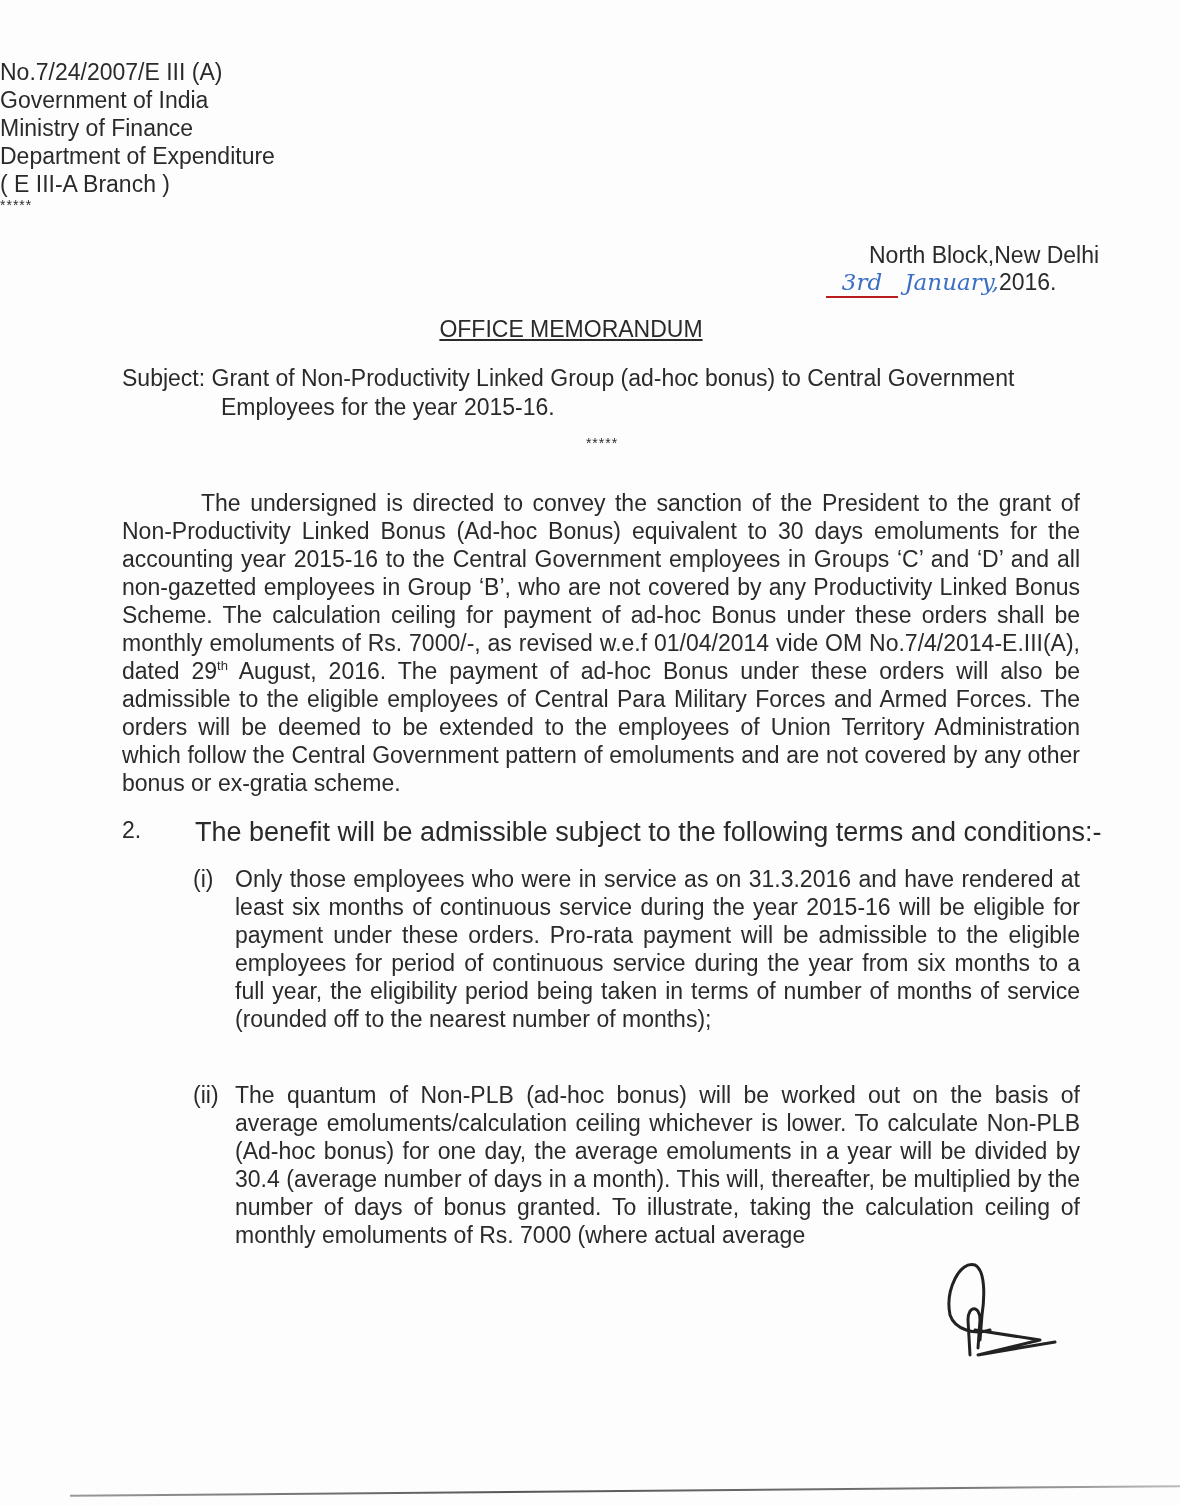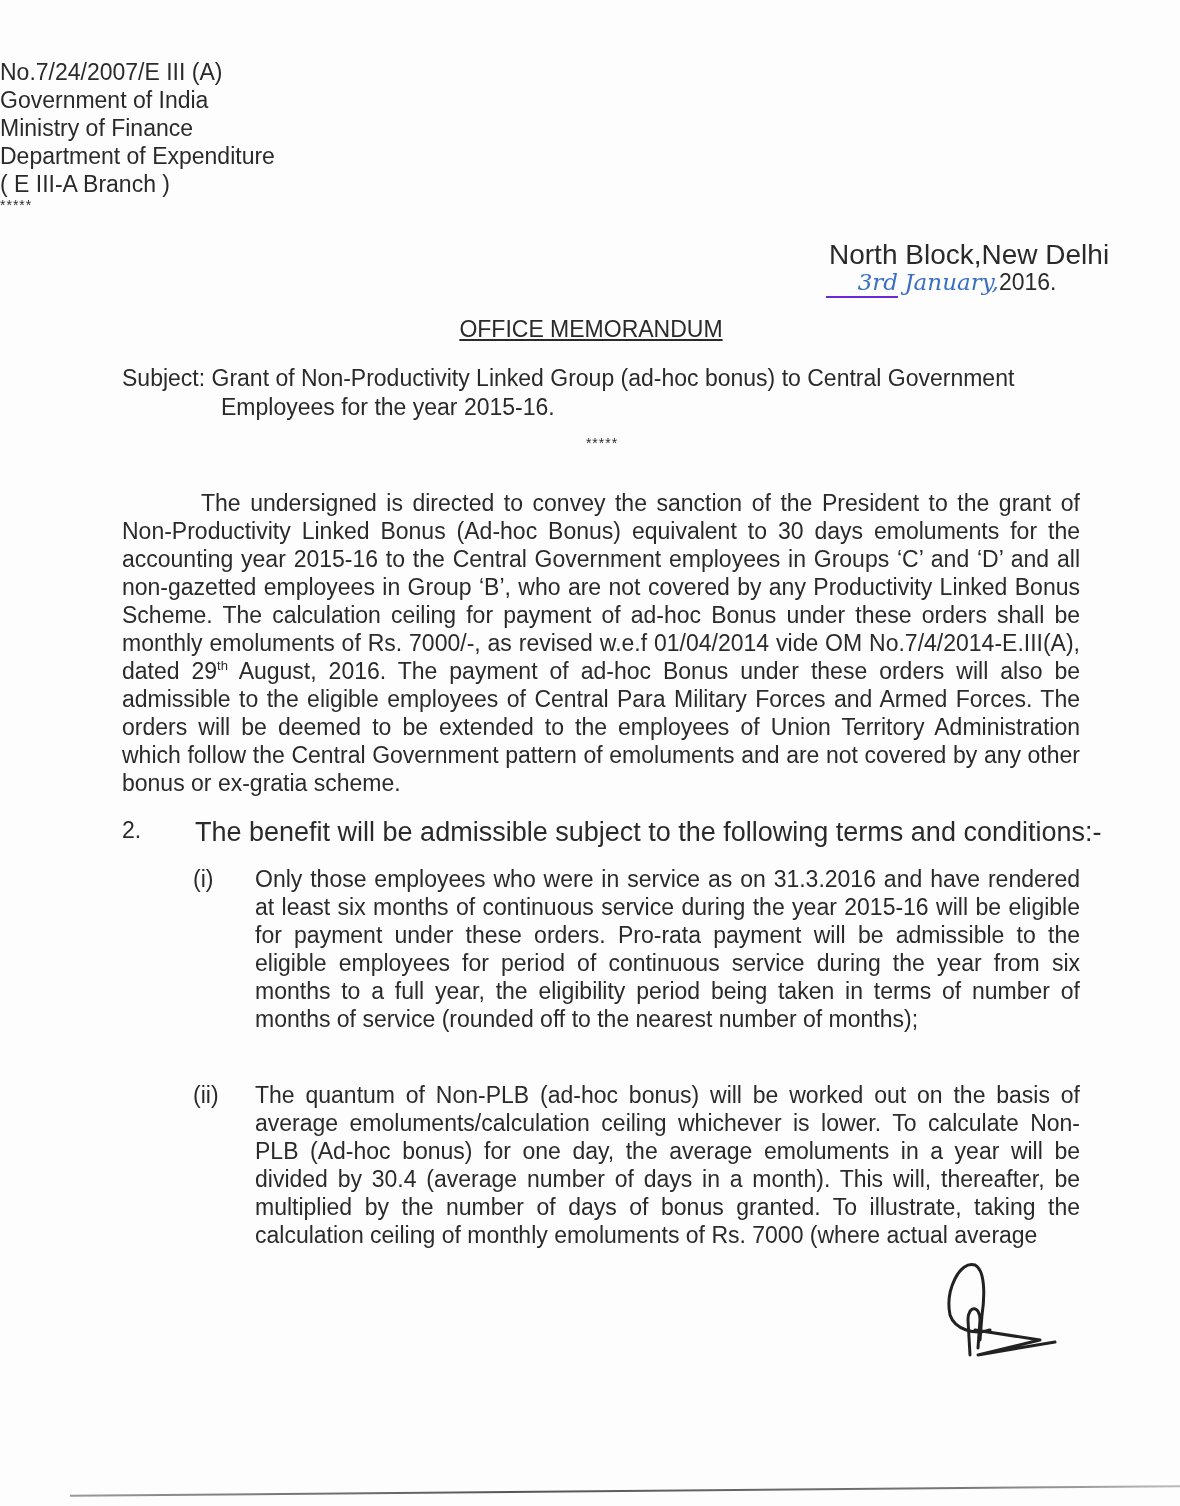--- a/index.html
+++ b/index.html
@@ -3,35 +3,35 @@
 <meta charset="utf-8">
 <style>
   html, body { margin:0; padding:0; }
   body {
     width:1180px; height:1506px; background:#fdfdfd; position:relative; overflow:hidden;
     font-family:"Liberation Sans", sans-serif; color:#2a2a2a;
   }
   .hdr { position:absolute; left:0; width:1092px; font-size:23px; line-height:28px; }
   .hdr div { height:28px; }
   .stars { font-size:14px; letter-spacing:1px; line-height:14px; }
-  .place { position:absolute; left:829px; top:241px; font-size:28px; line-height:28px; }
+  .place { position:absolute; left:869px; top:241px; font-size:23px; line-height:28px; }
   .dateline { position:absolute; left:826px; top:268px; font-size:23px; line-height:28px; }
   .hand { color:#3a6fc4; font-family:"DejaVu Serif", serif; font-style:italic; }
-  .uline { display:inline-block; border-bottom:2px solid #6d28d9; width:72px; text-align:right; }
-  .title { position:absolute; left:0; width:1122px; top:316px; text-align:center; font-size:23px;padding-left:20px; }
+  .uline { display:inline-block; border-bottom:2px solid #b91c1c; width:72px; text-align:center; }
+  .title { position:absolute; left:0; width:1122px; top:316px; text-align:center; font-size:23px; }
   .title span { text-decoration:underline; padding-left:20px; }
   .subj { position:absolute; left:122px; top:364px; width:960px; font-size:23px; line-height:29px; }
   .subj .l2 { padding-left:99px; }
   .para { position:absolute; left:122px; width:958px; font-size:23px; line-height:28px; text-align:justify; }
   .p1 { top:489px; text-indent:79px; }
   .num { position:absolute; left:122px; top:817px; font-size:23px; }
   .numtext { position:absolute; left:195px; top:817px; font-size:27px; }
   .item { position:absolute; left:193px; width:887px; font-size:23px; line-height:28px; }
   .item .lbl { position:absolute; left:0; top:0; }
-  .item .txt { margin-left:62px; text-align:justify; }
+  .item .txt { margin-left:42px; text-align:justify; }
   .i1 { top:865px; }
   .i2 { top:1081px; }
   sup { font-size:13px; line-height:0; }
   .sig { position:absolute; left:930px; top:1250px; }
   .footline { position:absolute; left:70px; top:1490px; width:1110px; height:2px; background:linear-gradient(90deg,#999,#555 40%,#777 80%,#bbb); transform:rotate(-0.5deg); }
 </style>
 </head>
 <body>
 
 <div class="hdr" style="top:58px;">

